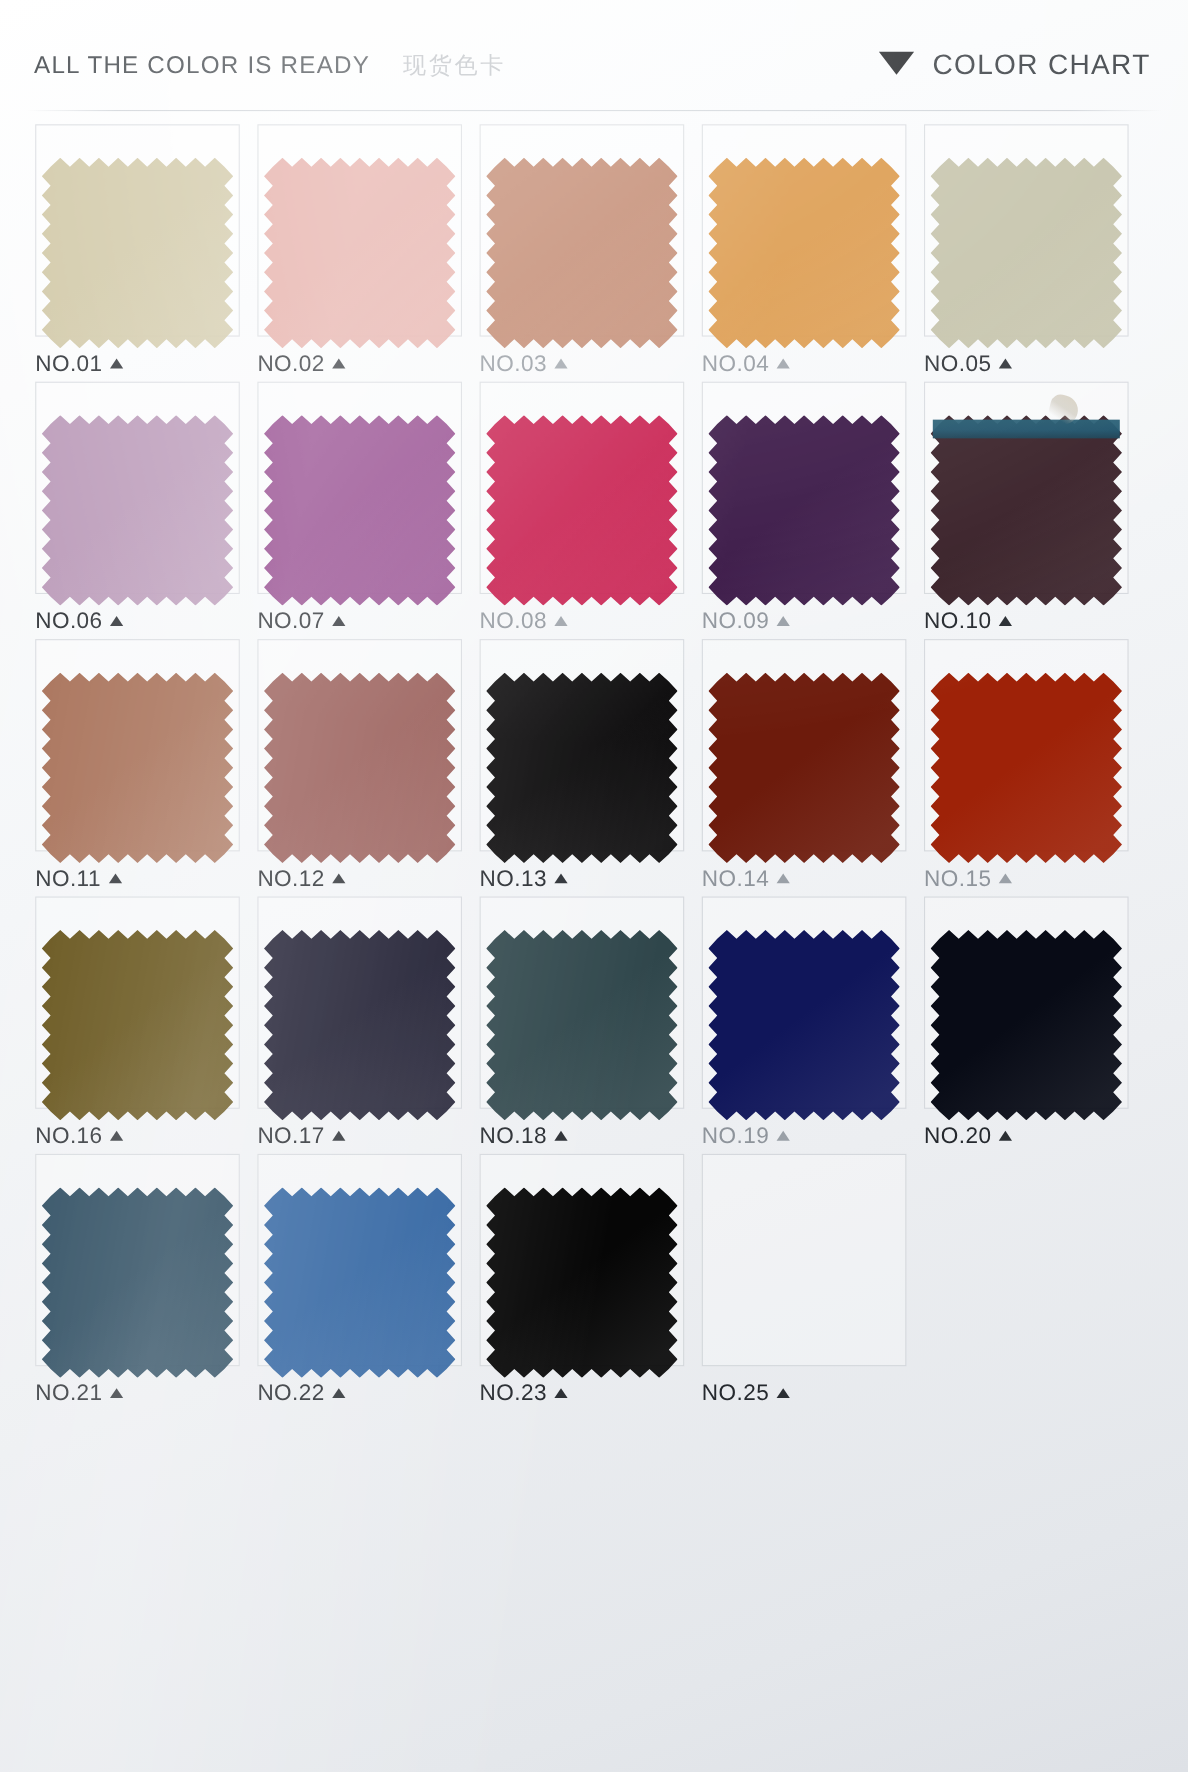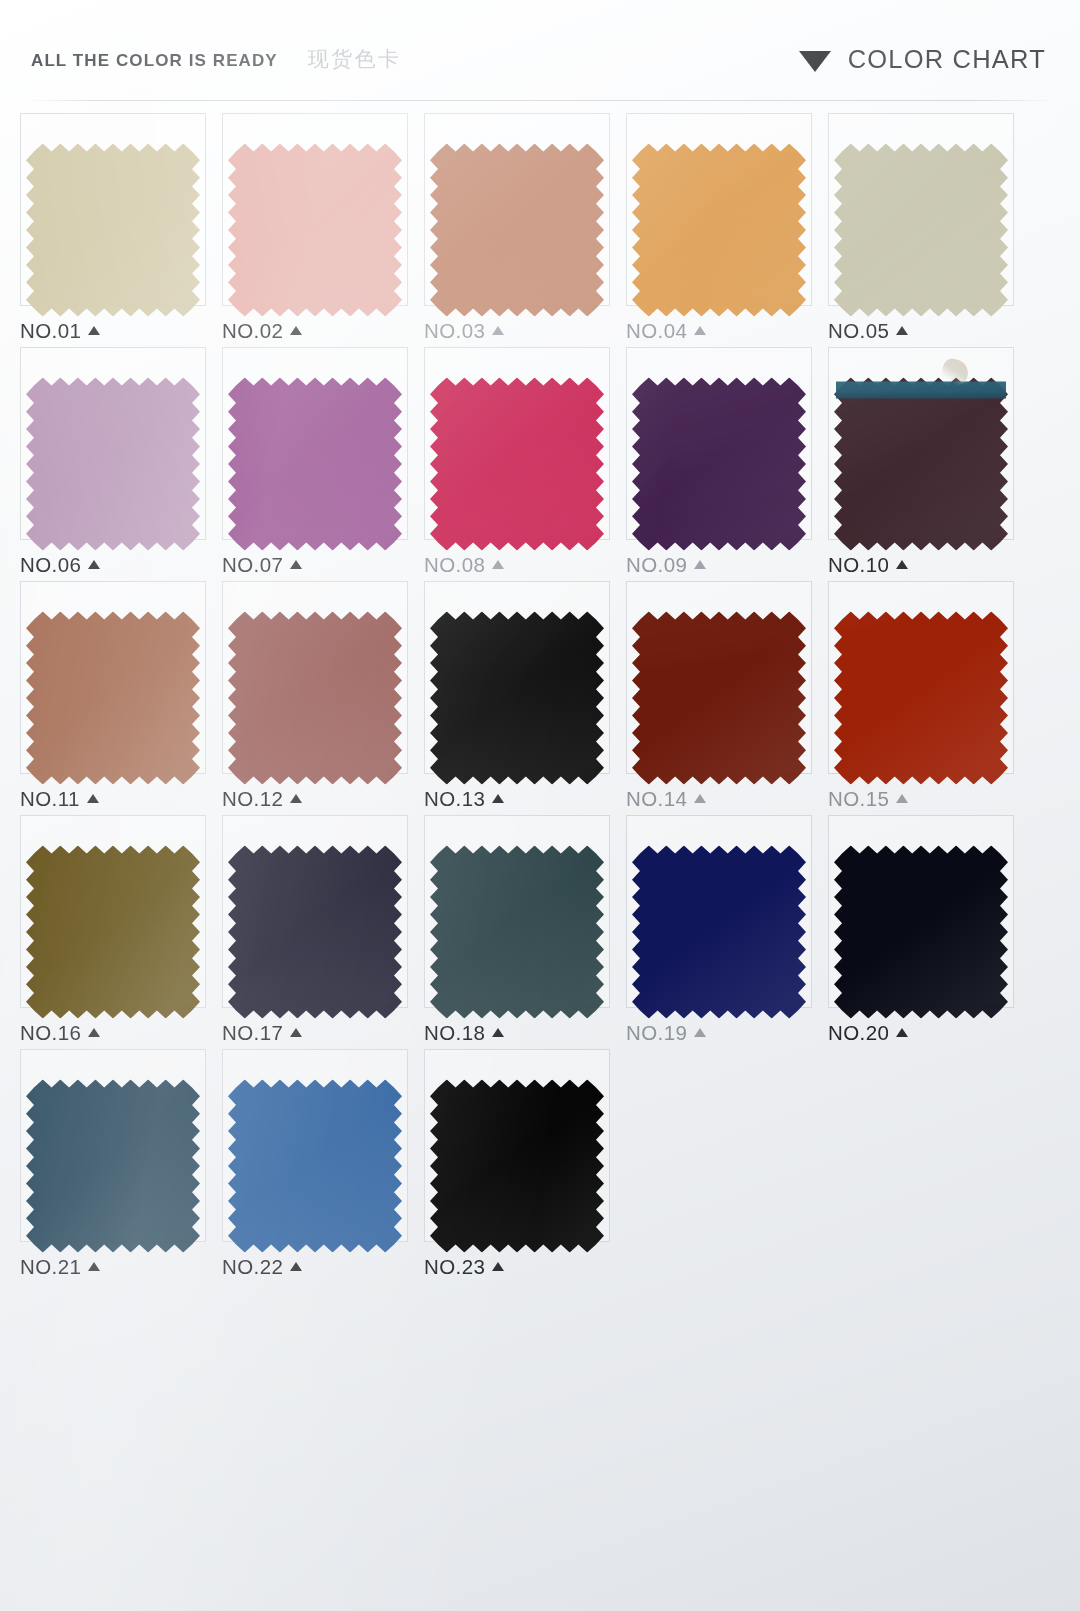--- a/index.html
+++ b/index.html
@@ -44,38 +44,38 @@
   .header-left {
     position: absolute;
     left: 31px;
     top: 45px;
     display: flex;
     align-items: baseline;
     gap: 30px;
     white-space: nowrap;
   }
   .title-en {
-    font-size: 17px;
+    font-size: 22px;
     letter-spacing: 1.1px;
     color: #3d4247;
-    font-weight: 700;
+    font-weight: 400;
   }
   .title-cn {
     font-size: 21px;
     letter-spacing: 2.4px;
     color: #b9bdc2;
     font-weight: 400;
     text-align: right;
   }
   .header-right {
     position: absolute;
     right: 34px;
     top: 45px;
     display: flex;
-    align-items: center;
+    align-items: flex-start;
     gap: 17px;
     white-space: nowrap;
   }
   .tri-down {
     width: 0; height: 0;
     border-left: 16px solid transparent;
     border-right: 16px solid transparent;
     border-top: 21px solid #1b1d20;
     position: relative;
     top: 2px;
@@ -91,21 +91,21 @@
     left: 24px;
     right: 24px;
     top: 100px;
     height: 1px;
     background: linear-gradient(to right, rgba(205,209,214,0), rgba(198,203,209,.85) 8%, rgba(198,203,209,.85) 92%, rgba(205,209,214,0));
   }
 
   
   .grid {
     position: absolute;
-    left: 12px;
+    left: 24px;
     top: 113px;
     width: 1010px;
   }
   .row {
     display: flex;
     width: 100%;
     height: 234px;
   }
   .cell {
     position: relative;
@@ -641,18 +641,25 @@
                 </linearGradient>
               </defs>
               <polygon points="8.00,8.00 16.78,0.00 25.56,8.00 34.33,0.00 43.11,8.00 51.89,0.00 60.67,8.00 69.44,0.00 78.22,8.00 87.00,0.00 95.78,8.00 104.56,0.00 113.33,8.00 122.11,0.00 130.89,8.00 139.67,0.00 148.44,8.00 157.22,0.00 166.00,8.00 166.00,8.00 174.00,16.72 166.00,25.44 174.00,34.17 166.00,42.89 174.00,51.61 166.00,60.33 174.00,69.06 166.00,77.78 174.00,86.50 166.00,95.22 174.00,103.94 166.00,112.67 174.00,121.39 166.00,130.11 174.00,138.83 166.00,147.56 174.00,156.28 166.00,165.00 166.00,165.00 157.22,173.00 148.44,165.00 139.67,173.00 130.89,165.00 122.11,173.00 113.33,165.00 104.56,173.00 95.78,165.00 87.00,173.00 78.22,165.00 69.44,173.00 60.67,165.00 51.89,173.00 43.11,165.00 34.33,173.00 25.56,165.00 16.78,173.00 8.00,165.00 8.00,165.00 0.00,156.28 8.00,147.56 0.00,138.83 8.00,130.11 0.00,121.39 8.00,112.67 0.00,103.94 8.00,95.22 0.00,86.50 8.00,77.78 0.00,69.06 8.00,60.33 0.00,51.61 8.00,42.89 0.00,34.17 8.00,25.44 0.00,16.72 8.00,8.00" fill="url(#g22)"></polygon>
             </svg>
           </div>
           <div class="cell-label">
             <span class="lbl">NO.23</span>
             <span class="tri-up-sm"></span>
           </div>
         </div>
+        <div class="cell">
+          <div class="cell-box"></div>
+          <div class="cell-label">
+            <span class="lbl">NO.25</span>
+            <span class="tri-up-sm"></span>
+          </div>
+        </div>
       </div>
       <div class="row">
       </div>
     </div>
 
 </div>
 
 </body></html>

